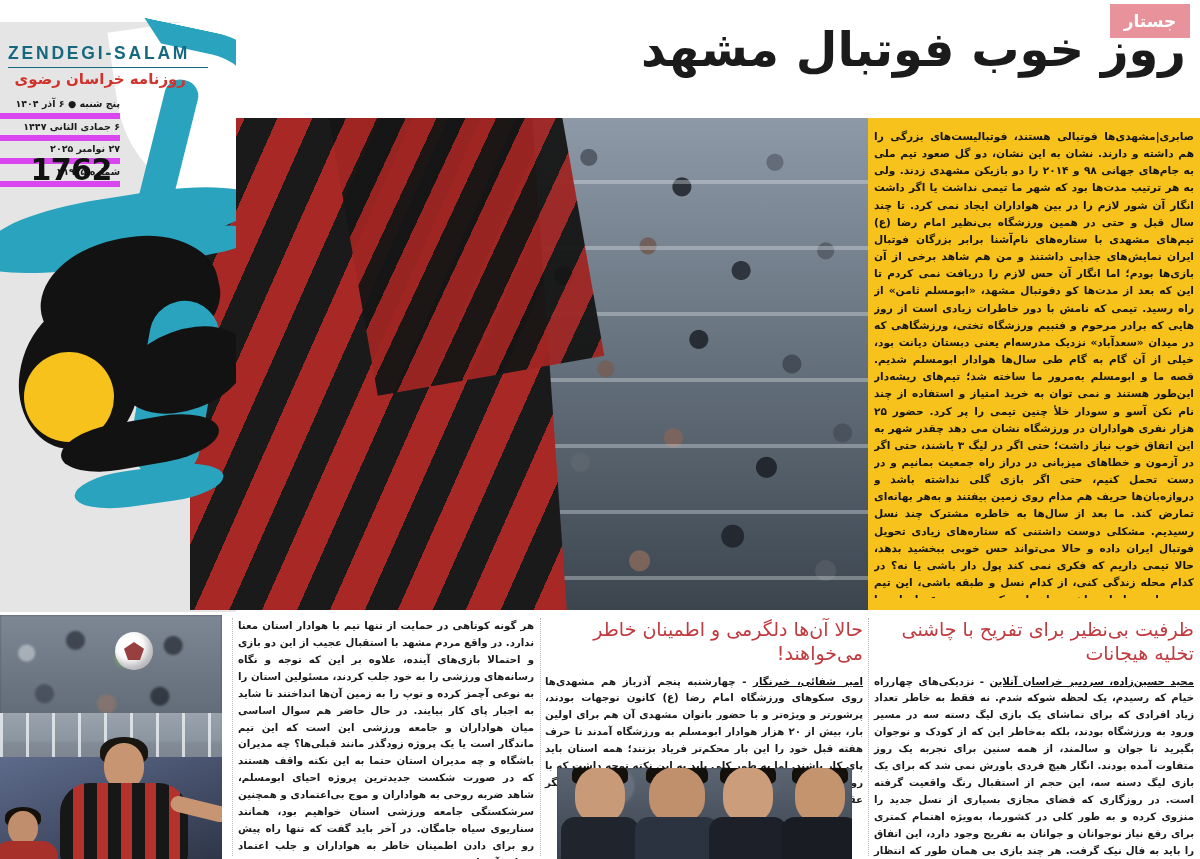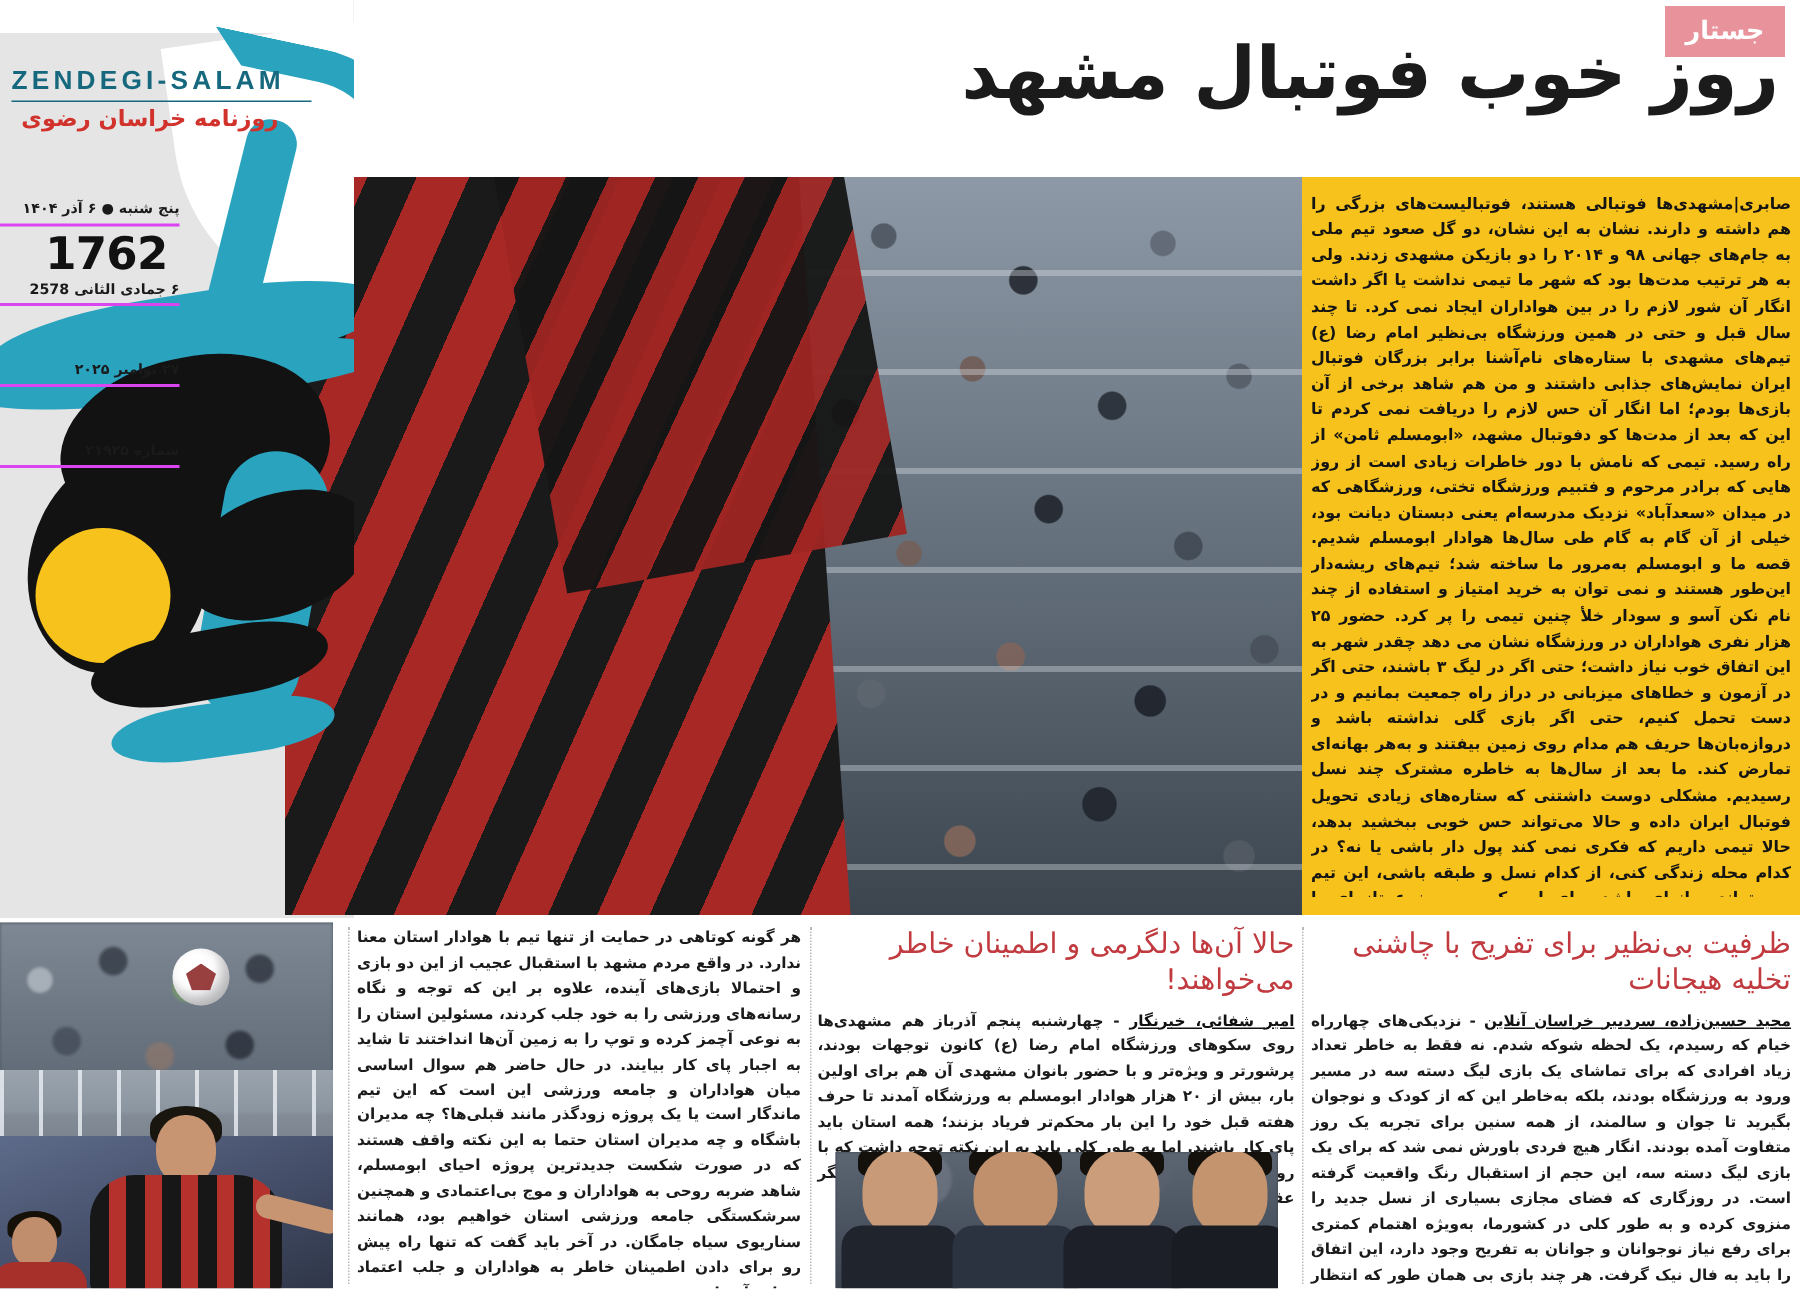--- a/index.html
+++ b/index.html
@@ -39,21 +39,21 @@
     font-family:"DejaVu Sans", sans-serif;
   }
   .mh-dates{
     position:absolute;left:0px;top:97px;width:120px;
     text-align:left;direction:rtl;z-index:6;
   }
   .mh-dates .d{
     font-size:9.5px;color:#1a1a1a;line-height:1.55;
     text-align:right;padding-left:6px;font-weight:600;
   }
-  .mh-dates .d.bb{border-bottom:2px solid #d946ef;padding-bottom:1px;margin-bottom:1px;margin-top:36px;}
+  .mh-dates .d.bb{border-bottom:6px solid #d946ef;padding-bottom:1px;margin-bottom:1px;}
   .mh-bignum{
     position:absolute;left:0px;top:152px;width:108px;
     font-size:30px;font-weight:800;color:#111;text-align:right;
     letter-spacing:-0.5px;z-index:6;padding-left:4px;
   }
 
   
   .cal{position:absolute;z-index:3;}
   .cal-white-1{
     left:120px;top:22px;width:140px;height:190px;background:#fff;
@@ -354,21 +354,21 @@
       <div class="cal cal-white-2"></div>
       <div class="cal cal-black-tail"></div>
       <div class="cal cal-teal-tail"></div>
     </div>
 
     <div class="mh-latin">ZENDEGI-SALAM</div>
     <div class="mh-fa-sub">روزنامه خراسان رضوی</div>
 
     <div class="mh-dates">
       <div class="d bb">پنج شنبه ● ۶ آذر ۱۴۰۴</div>
-      <div class="d bb">۶ جمادی الثانی 2578</div>
+      <div class="d bb">۶ جمادی الثانی ۱۴۴۷</div>
       <div class="d bb">۲۷ نوامبر ۲۰۲۵</div>
       <div class="d bb">شماره ۲۱۹۲۵</div>
     </div>
     <div class="mh-bignum">1762</div>
   </div>
 
   <div class="headline-zone">
     <div class="jostar-badge">
       <span>جستار</span>
     </div>

